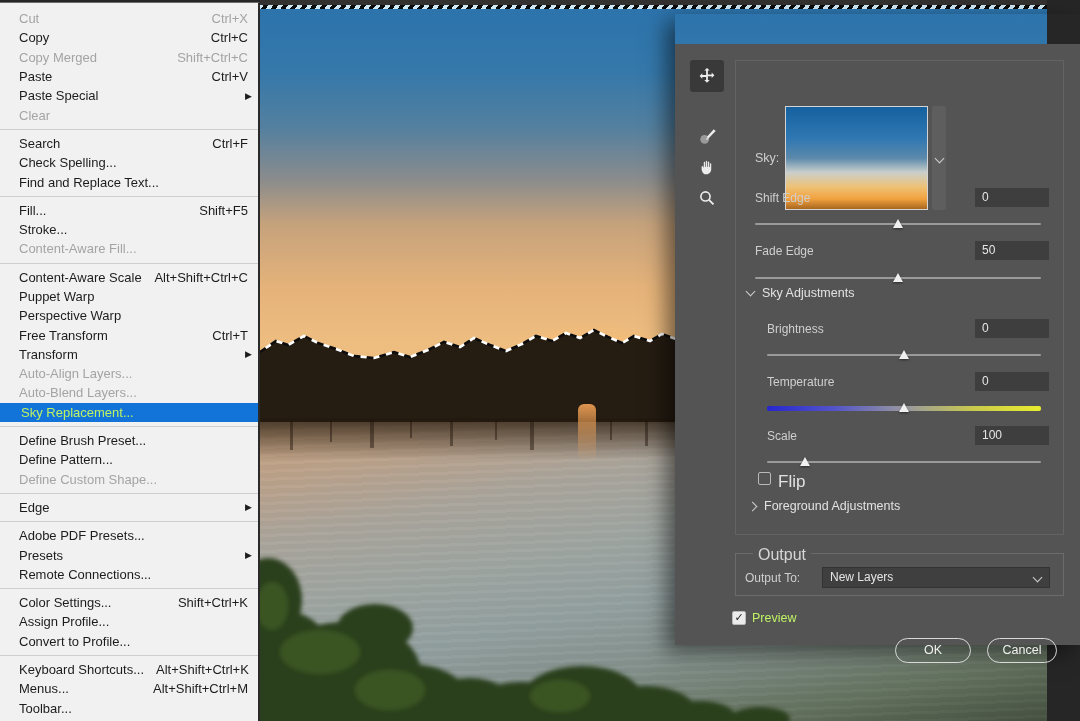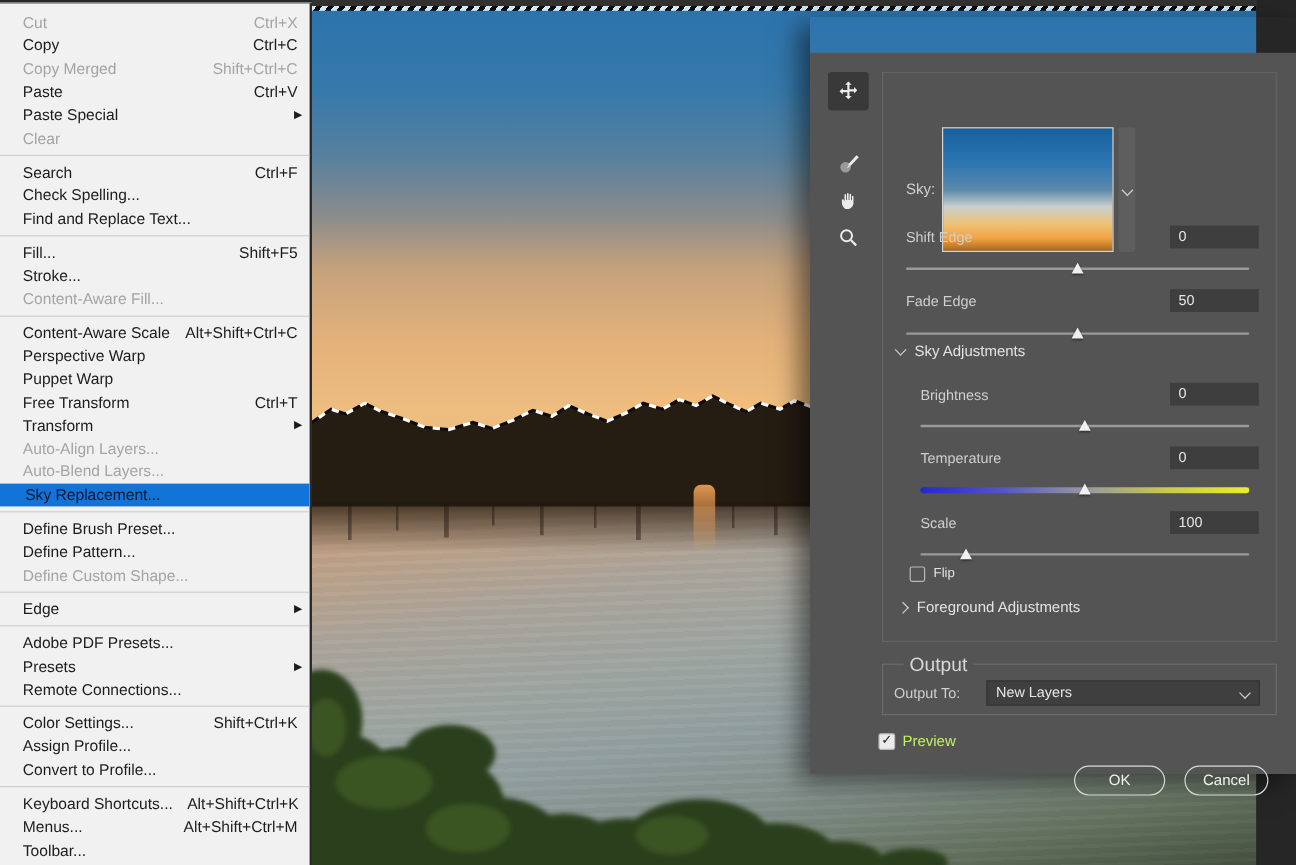--- a/index.html
+++ b/index.html
@@ -27,21 +27,21 @@
     background:repeating-linear-gradient(-55deg,#0b0b0b 0 4px,#cfe9f7 4px 8px);}
   svg.scene{position:absolute;left:0;top:0;}
   
   .menu{position:absolute;left:0;top:2px;width:258px;height:719px;
     background:#f1f1f1;border-top:1px solid #6b6b6b;border-right:2px solid #2a2a2a;
     padding-top:6px;box-sizing:content-box;overflow:hidden;}
   .mi{height:19.3px;display:flex;align-items:center;justify-content:space-between;
     padding:0 10px 0 19px;font-size:13px;color:#1c1c1c;white-space:nowrap;}
   .mi .sc{margin-left:12px;}
   .mi.dis{color:#a4a4a4;}
-  .mi.hl{background:#1273d9;color:#0f172a;padding-left:21px;}
+  .mi.hl{background:#1273d9;color:#bef264;padding-left:21px;}
   .mi .arr{font-size:9px;margin-right:-4px;}
   .msep{height:1px;background:#cfcfcf;margin:4px 0;}
   
   .dialog{position:absolute;left:675px;top:14px;width:405px;height:631px;
     box-shadow:-9px 7px 20px rgba(0,0,0,.5);}
   .titlebar{position:absolute;left:0;top:0;width:405px;height:30px;background:#fdfdfd;
     display:flex;align-items:center;}
   .titlebar .ttl{font-size:13.5px;color:#262626;margin-left:15px;}
   .titlebar .x{position:absolute;right:12px;top:4px;font-size:18px;color:#4a4a4a;cursor:default;}
   .dbody{position:absolute;left:0;top:30px;width:477px;height:601px;background:#545454;}
@@ -201,24 +201,24 @@
     </div>
   <div class="mi dis">
       <span>Content-Aware Fill...</span>
     </div>
   <div class="msep"></div>
   <div class="mi">
       <span>Content-Aware Scale</span>
       <span class="sc">Alt+Shift+Ctrl+C</span>
     </div>
   <div class="mi">
+      <span>Puppet Warp</span>
+    </div>
+  <div class="mi">
       <span>Perspective Warp</span>
-    </div>
-  <div class="mi">
-      <span>Puppet Warp</span>
     </div>
   <div class="mi">
       <span>Free Transform</span>
       <span class="sc">Ctrl+T</span>
     </div>
   <div class="mi">
       <span>Transform</span>
       <span class="arr">▶</span>
     </div>
   <div class="mi dis">
@@ -350,21 +350,21 @@
     </div>
 
     <span class="dlabel" style="left:92px;top:385px;">Scale</span>
     <div class="valbox" style="top:382px;">100</div>
     <div class="slider" style="left:92px;top:411px;width:274px;">
       <div class="track"></div>
         <div class="thumb" style="left:14%;"></div>
     </div>
 
     <div class="cb" style="left:83px;top:428px;"></div>
-    <span class="dlabel" style="left:103px;top:428px;font-size:11px;color:#e2e2e2;">Flip</span>
+    <span class="dlabel" style="left:103px;top:428px;font-size:17px;color:#e2e2e2;">Flip</span>
 
     <div class="hdr" style="left:74px;top:455px;">
       <span class="chev right"></span>
       <span>Foreground Adjustments</span>
     </div>
 
     <div class="group" style="top:509px;">
       <span class="legend">Output</span>
     </div>
     <span class="dlabel" style="left:70px;top:527px;">Output To:</span>

